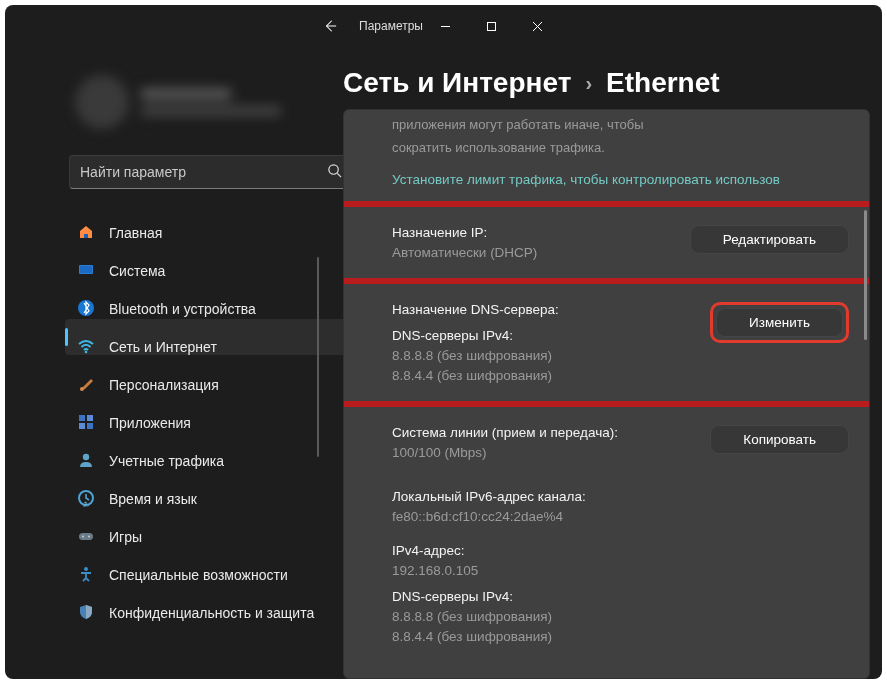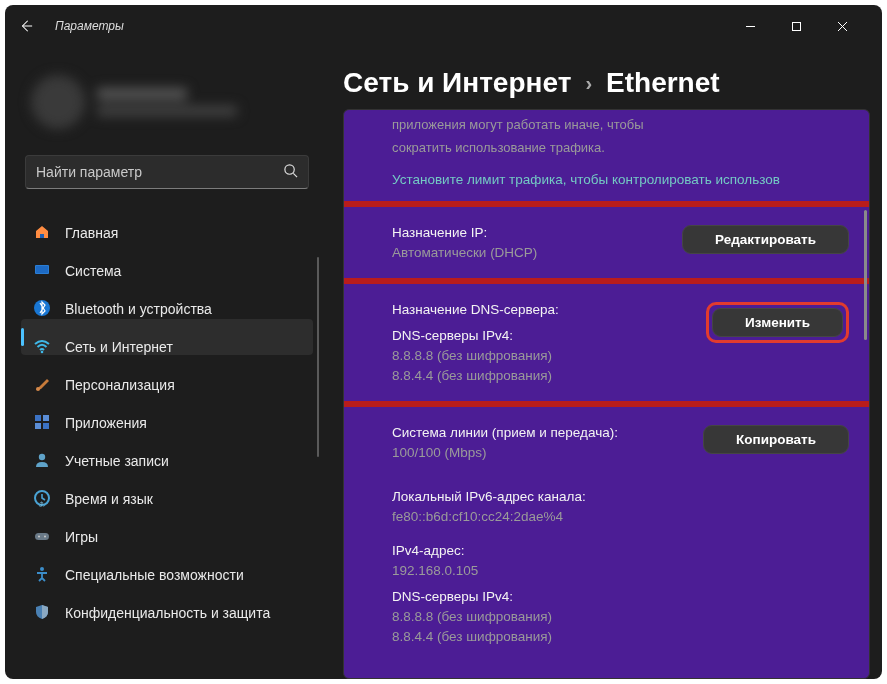--- a/index.html
+++ b/index.html
@@ -10,33 +10,32 @@
     overflow: hidden;
   }
   .window {
     position: absolute; top: 5px; left: 5px; right: 5px; bottom: 5px;
     background: #1d1d1d; color: #fff;
     border-radius: 8px; overflow: hidden;
     display: flex; flex-direction: column;
   }
   .titlebar {
     height: 42px; display: flex; align-items: center;
-    justify-content: space-between; padding: 0 17px 0 14px;
+    justify-content: center; padding: 0 17px 0 14px;
     font-size: 12px;
-    font-style: italic;
   }
   .titlebar-left { display:flex; align-items:center; gap: 22px; }
   .back-btn { width:14px; height:14px; display:flex; align-items:center; justify-content:center; color:#fff; cursor:pointer;}
   .title-text { color:#ddd; font-size:12px;}
   .win-controls { display:flex; }
   .win-btn { width:46px; height:42px; display:flex; align-items:center; justify-content:center; cursor:pointer; }
   .win-btn svg { stroke:#fff; }
 
   .body { flex:1; display:flex; overflow:hidden; }
-  .sidebar { width:316px; padding: 10px 8px 0 16px; display:flex; flex-direction:column; overflow:hidden;}
+  .sidebar { width:316px; padding: 10px 8px 0 16px; display:flex; flex-direction:column; overflow:hidden;margin-left:44px;}
   .user-block { display:flex; align-items:center; gap:12px; padding: 18px 8px 18px 10px; filter: blur(6px);}
   .avatar { width:54px; height:54px; border-radius:50%; background:#3a3a3a;}
   .user-lines { display:flex; flex-direction:column; gap:6px;}
   .ul1 { width:90px; height:12px; background:#555; border-radius:3px;}
   .ul2 { width:140px; height:10px; background:#444; border-radius:3px;}
 
   .search {
     margin: 8px 4px 12px 4px; height:34px;
     background:#2c2c2c; border:1px solid #3b3b3b; border-bottom:1px solid #7c7c7c;
     border-radius:4px; display:flex; align-items:center; padding:0 10px;
@@ -61,38 +60,37 @@
   }
   .nav-icon { width:18px; height:18px; display:flex; align-items:center; justify-content:center; flex-shrink:0;}
 
   .main { flex:1; padding: 20px 12px 0 22px; overflow:hidden; display:flex; flex-direction:column;}
   .breadcrumb { display:flex; align-items:center; gap:14px; font-size:28px; font-weight:600; margin-bottom:10px; }
   .crumb { color:#fff; }
   .crumb-link { cursor:pointer; }
   .chev { font-size:20px; color:#aaa; }
 
   .panel {
-    background:#4c1d95; border:1px solid #333; border-radius:6px;
+    background:#404040; border:1px solid #333; border-radius:6px;
     overflow:hidden; flex:1; display:flex; flex-direction:column;
   }
   .panel-inner { flex:1; overflow-y:auto; }
   .sec {
     border-top:6px solid #b91c1c; padding:18px 20px 18px 48px;
     display:flex; align-items:flex-start; gap:14px;
   }
   .sec:first-child { border-top:none; padding-top:6px; padding-bottom:14px; }
   .sec-content { flex:1; display:flex; flex-direction:column; gap:5px; font-size:13.5px;}
   .label-white { color:#f3f3f3; }
   .label-grey { color:#9a9a9a; }
   .link-teal { color:#74c9c4; cursor:pointer; font-size:13.5px;}
   .btn {
     background:#373737; border:1px solid #454545; border-radius:9px;
     color:#fff; font-size:13.5px; padding:6px 32px; cursor:pointer;
     align-self:flex-start;
-    font-weight:bold;
   }
   .btn-highlight {
     border:3px solid #e23b2e; border-radius:10px; padding:3px;
     background:transparent;
   }
   .btn-highlight .btn { margin:0; }
   .topnote { color:#9a9a9a; font-size:13px; line-height:1.4;}
   .panel { position:relative; }
   .fake-scroll { position:absolute; right:2px; top:100px; width:3px; height:130px; background:#8a8a8a; border-radius:3px;}
   .fake-scroll-side { position:absolute; right:2px; top:210px; width:2px; height:200px; background:#5a5a5a; border-radius:2px;}
@@ -212,21 +210,21 @@
               </span>
               <span>Приложения</span>
             </div>
             <div class="nav-item">
               <span class="nav-icon">
                 <svg width="18" height="18" viewBox="0 0 18 18">
                   <circle cx="9" cy="6" r="3.2" fill="#5fa3c9"></circle>
                   <path d="M3 16 Q3 11 9 11 Q15 11 15 16 Z" fill="#5fa3c9"></path>
                 </svg>
               </span>
-              <span>Учетные записи</span>
+              <span>Учетные трафика</span>
             </div>
             <div class="nav-item">
               <span class="nav-icon">
                 <svg width="18" height="18" viewBox="0 0 18 18">
                   <circle cx="9" cy="9" r="7" fill="none" stroke="#4aa3d4" stroke-width="2"></circle>
                   <path d="M9 5 V9 L12 11" stroke="#4aa3d4" stroke-width="1.6" fill="none"></path>
                   <text x="9" y="17" font-size="6" fill="#7bbbd9" text-anchor="middle">あ</text>
                 </svg>
               </span>
               <span>Время и язык</span>

